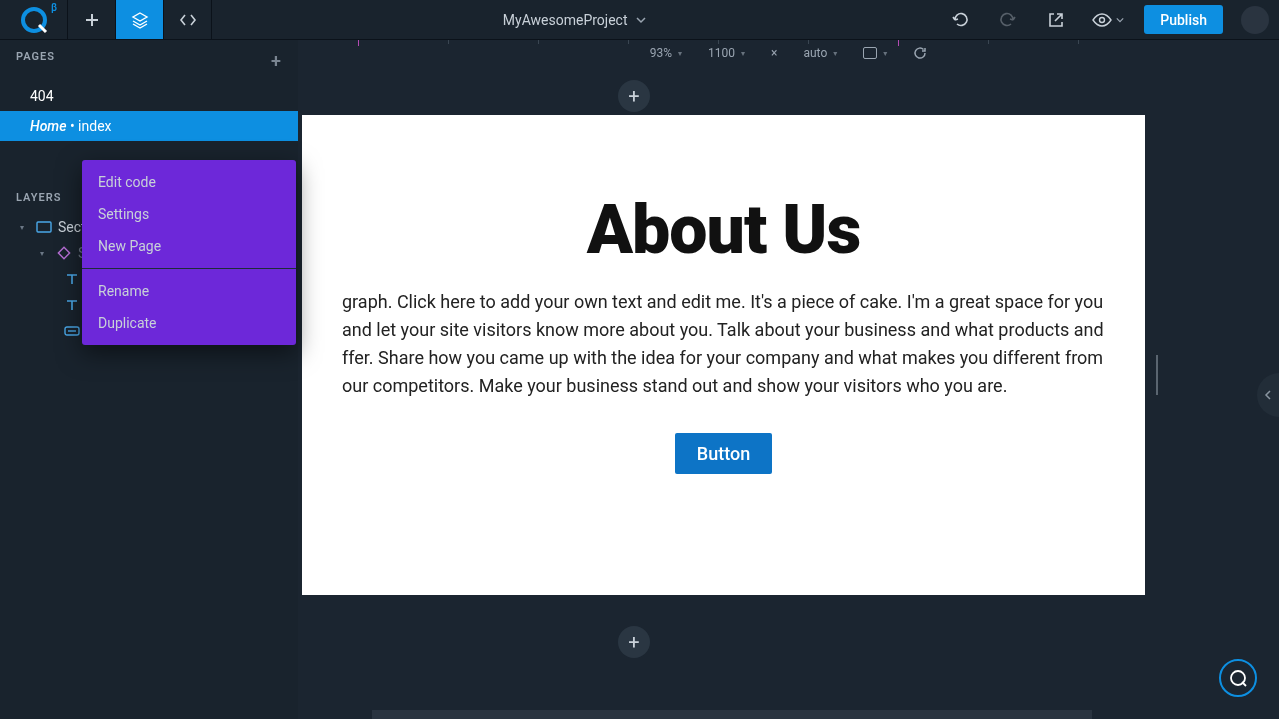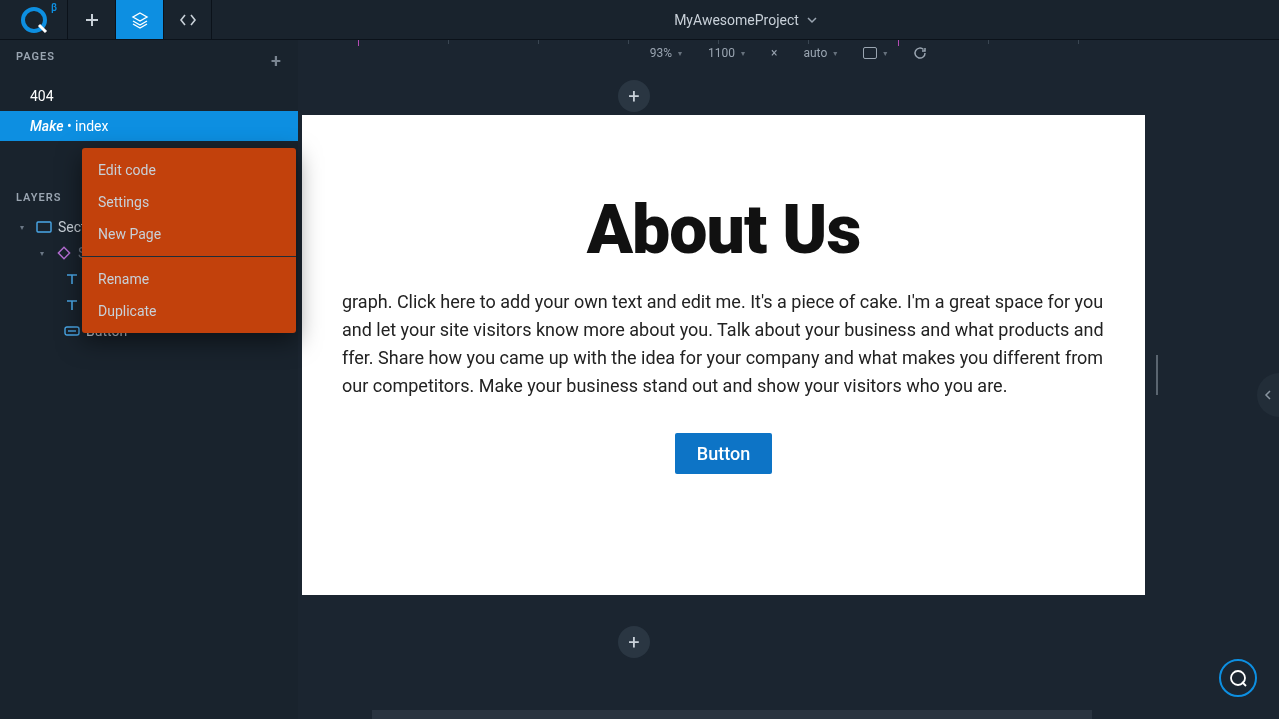--- a/index.html
+++ b/index.html
@@ -38,21 +38,21 @@
   .page-item{ padding:7px 16px 7px 30px; font-size:14px; color:#ffffff; cursor:pointer;}
   .page-item.selected{ background:#0d8fe1; color:#fff;}
   .page-item.selected em{ font-style:italic; font-weight:500;}
   .layers-section{ margin-top:40px;}
   .layer-row{ display:flex; align-items:center; gap:6px; padding:5px 8px; font-size:14px; color:#c8d0d8; cursor:pointer;}
   .layer-row .caret{ width:10px; font-size:8px; color:#6b7785;}
   .layer-icon{ width:16px; height:16px; display:flex; align-items:center; justify-content:center;}
   .ind-1{padding-left:20px;} .ind-2{padding-left:40px;} .ind-3{padding-left:64px;}
   .layer-row.dim{color:#6b7785;}
   
-  .ctx-menu{ position:absolute; left:82px; top:148px; width:214px; background:#c2410c; border-radius:3px; box-shadow:0 8px 24px rgba(0,0,0,.5); padding:6px 0; z-index:50;}
+  .ctx-menu{ position:absolute; left:82px; top:160px; width:214px; background:#6d28d9; border-radius:3px; box-shadow:0 8px 24px rgba(0,0,0,.5); padding:6px 0; z-index:50;}
   .ctx-item{ padding:8px 16px; font-size:14px; color:#c8d0d8; cursor:pointer;}
   .ctx-divider{ height:1px; background:#1f2d38; margin:6px 0;}
   
   .canvas-area{ position:absolute; left:298px; top:40px; right:0; bottom:0; background:#1b2530;}
   .canvas-toolbar{ height:26px; display:flex; align-items:center; justify-content:center; gap:26px; font-size:12px; color:#9aa5b1;}
   .ct-group{display:flex;align-items:center;gap:6px;}
   .mini-caret{font-size:8px;opacity:.6;}
   .rect-icon{width:14px;height:12px;border:1px solid #9aa5b1;border-radius:2px;display:inline-block;}
   .page-preview{
     position:absolute; left:4px; top:75px; width:843px; height:480px; background:#fff; color:#111;
@@ -99,30 +99,58 @@
       </svg>
   </div>
 
   <div class="top-center">
     <span>MyAwesomeProject</span>
     <svg width="10" height="10" viewBox="0 0 10 10">
         <path d="M1 3l4 4 4-4" fill="none" stroke="#9aa5b1" stroke-width="1.5"></path>
       </svg>
   </div>
 
+  <div class="top-right">
+    <div class="tr-btn">
+      <svg width="18" height="18" viewBox="0 0 18 18">
+          <path d="M4 9a6 6 0 1 1 2 4M4 9l-2-3M4 9l3-1" fill="none" stroke="#c8d0d8" stroke-width="1.6"></path>
+        </svg>
+    </div>
+    <div class="tr-btn dim">
+      <svg width="18" height="18" viewBox="0 0 18 18">
+          <path d="M14 9a6 6 0 1 0-2 4M14 9l2-3M14 9l-3-1" fill="none" stroke="#c8d0d8" stroke-width="1.6"></path>
+        </svg>
+    </div>
+    <div class="tr-btn">
+      <svg width="16" height="16" viewBox="0 0 16 16">
+          <path d="M6 2H2v12h12v-4M9 2h5v5M14 2L7 9" fill="none" stroke="#c8d0d8" stroke-width="1.6"></path>
+        </svg>
+    </div>
+    <div class="tr-btn" style="width:56px;gap:4px;">
+      <svg width="20" height="14" viewBox="0 0 20 14">
+          <path d="M10 1C5 1 1 7 1 7s4 6 9 6 9-6 9-6-4-6-9-6z" fill="none" stroke="#c8d0d8" stroke-width="1.4"></path>
+          <circle cx="10" cy="7" r="2.5" fill="none" stroke="#c8d0d8" stroke-width="1.4"></circle>
+        </svg>
+      <svg width="8" height="8" viewBox="0 0 10 10">
+          <path d="M1 3l4 4 4-4" fill="none" stroke="#9aa5b1" stroke-width="1.5"></path>
+        </svg>
+    </div>
+    <div class="publish-btn">Publish</div>
+    <div class="avatar"></div>
+  </div>
 </div>
 
 <div class="sidebar">
   <div class="panel-header">
     <span>PAGES</span>
     <span style="font-size:18px;color:#7a8591;cursor:pointer;">+</span>
   </div>
   <div class="page-item">404</div>
   <div class="page-item selected">
-    <em>Make</em><span> • index</span>
+    <em>Home</em><span> • index</span>
   </div>
 
   <div class="layers-section">
     <div class="panel-header">
       <span>LAYERS</span>
     </div>
     <div class="layer-row ind-1">
       <span class="caret">▾</span>
       <span class="layer-icon">
           <svg width="16" height="12" viewBox="0 0 16 12">

